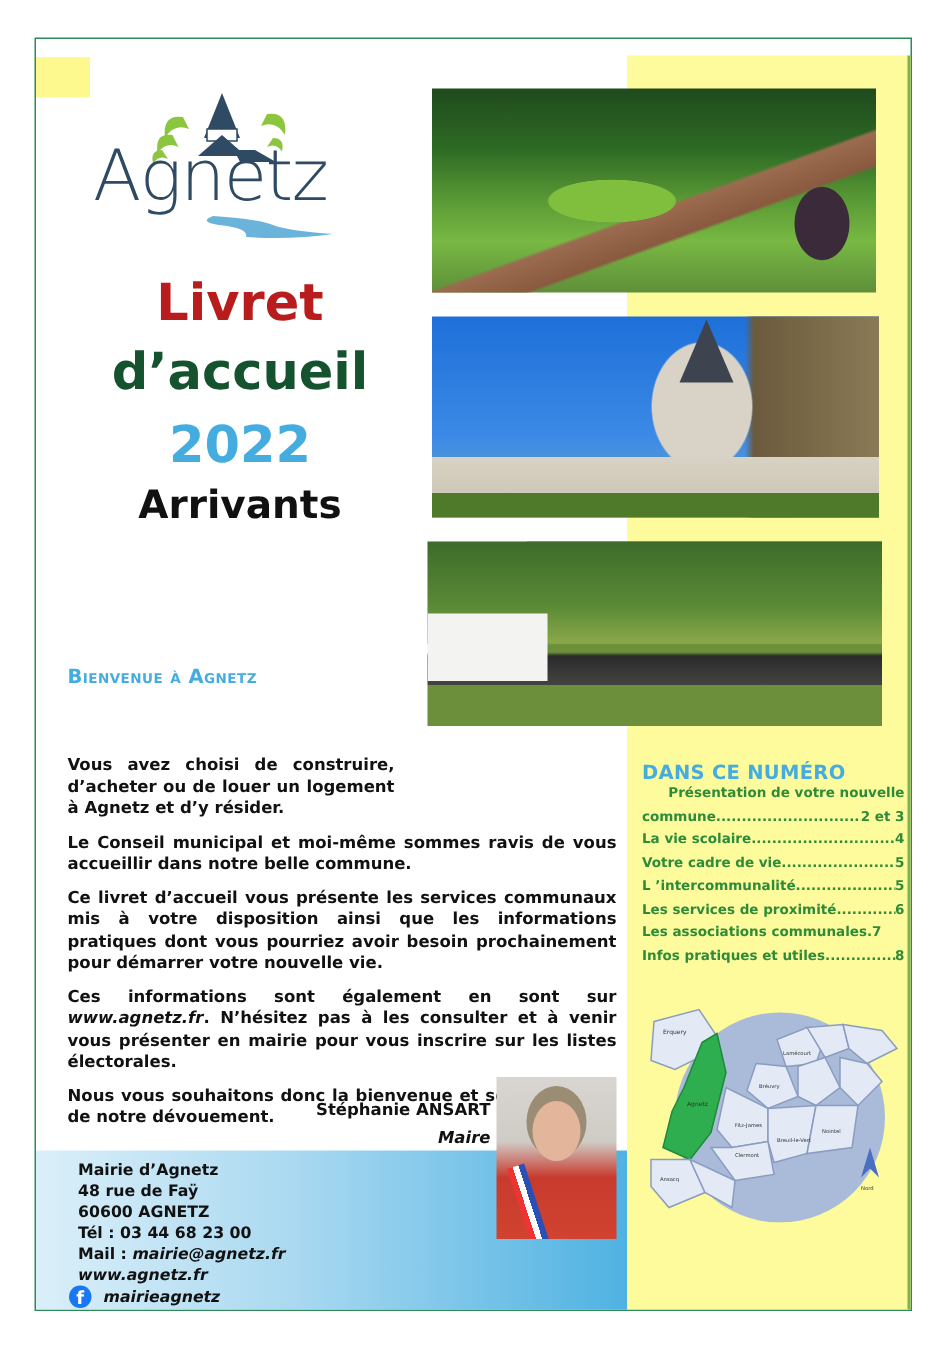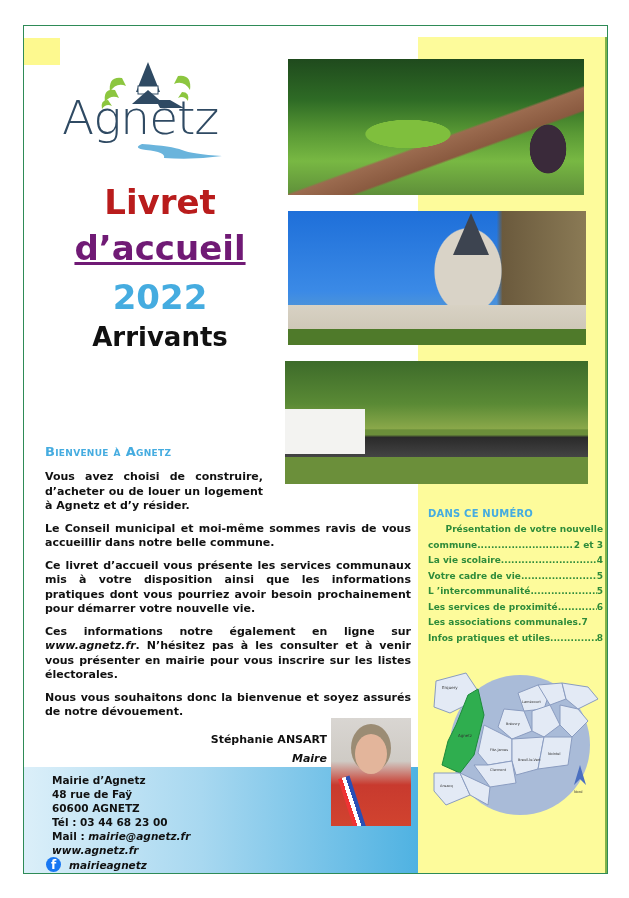--- a/index.html
+++ b/index.html
@@ -10,21 +10,21 @@
   .corner-square { position: absolute; left: 24px; top: 38px; width: 36px; height: 27px; background: #fdf98f; }
   .yellow-panel { position: absolute; left: 418px; top: 37px; width: 189px; height: 836px; background: #fdfb9b; border-right: 2px solid #7fb24a; }
 
   
   .logo { position: absolute; left: 60px; top: 60px; width: 185px; height: 100px; }
   .logo-word { position: absolute; left: 2px; top: 30px; font-family: "DejaVu Sans", sans-serif; font-size: 47px; font-weight: 300; color: #2f4a63; letter-spacing: -1px; }
 
   
   .title-block { position: absolute; left: 40px; top: 180px; width: 240px; text-align: center; font-family: "DejaVu Sans", sans-serif; font-weight: bold; }
   .t1 { font-size: 34px; line-height: 44px; color: #b91c1c; }
-  .t2 { font-size: 34px; line-height: 48px; color: #701a75; text-decoration: underline; }
+  .t2 { font-size: 34px; line-height: 48px; color: #14532d; }
   .t3 { font-size: 34px; line-height: 50px; color: #45ace0; }
   .t4 { font-size: 23px; line-height: 30px; color: #111; margin-top: 2px; }
   .t5 { font-size: 26px; line-height: 30px; color: #111; }
 
   
   .photo { position: absolute; overflow: hidden; }
   .photo1 { left: 288px; top: 59px; width: 296px; height: 136px;
     background:
       radial-gradient(ellipse 30px 40px at 260px 90px, #3a2a3a 60%, transparent 62%),
       radial-gradient(ellipse 60px 20px at 120px 75px, #7fbf3d 70%, transparent 72%),
@@ -42,40 +42,40 @@
       linear-gradient(180deg, transparent 78%, #6b8f3a 78%),
       linear-gradient(180deg, transparent 60%, #2a2a2a 62%, #444 78%, transparent 78%),
       linear-gradient(180deg, #3d6b2a 0%, #5a8a35 35%, #8aa84a 55%, transparent 56%),
       linear-gradient(90deg, #f4f4f2 0%, #f4f4f2 22%, #6b8f3a 22%); }
   .photo3 .tents { position: absolute; left: 0; top: 48px; width: 80px; height: 45px; background: #f3f3f1; }
 
   
   .welcome-heading { position: absolute; left: 45px; top: 444px; font-family: "DejaVu Sans", sans-serif; font-size: 13px; font-weight: bold; color: #45ace0; font-variant: small-caps; letter-spacing: 0.3px; }
   .welcome-text { position: absolute; left: 45px; top: 470px; width: 366px; font-family: "DejaVu Sans", sans-serif; font-size: 11px; line-height: 14.5px; color: #111; font-weight: bold; text-align: justify; }
   .welcome-text p { margin-bottom: 8px; }
-  .welcome-text p.narrow { width: 218px; }
+  .welcome-text p.narrow { width: 218px; margin-top: 33px; }
   .welcome-text em { font-style: italic; }
 
   
   .signer-name { position: absolute; left: 190px; top: 733px; width: 137px; text-align: right; font-size: 11px; font-weight: bold; color: #111; }
   .signer-role { position: absolute; left: 190px; top: 752px; width: 137px; text-align: right; font-size: 11px; font-weight: bold; font-style: italic; color: #111; }
   .portrait { position: absolute; left: 331px; top: 718px; width: 80px; height: 108px; overflow: hidden;
     background: linear-gradient(180deg, #d9d6d2 0%, #cfcbc5 40%, #c83a2e 62%, #d1432f 100%); }
   .portrait .face { position: absolute; left: 24px; top: 16px; width: 32px; height: 40px; border-radius: 50%; background: #e3b59b; box-shadow: 0 -6px 0 4px #9b8c74; }
   .portrait .sash { position: absolute; left: 16px; top: 58px; width: 12px; height: 60px; background: linear-gradient(90deg, #e33 0%, #e33 33%, #fff 33%, #fff 66%, #2a4fb5 66%); transform: rotate(-18deg); }
 
   
   .footer-band { position: absolute; left: 24px; top: 767px; width: 394px; height: 106px; background: linear-gradient(90deg, #dbeff9 0%, #a8d8f0 45%, #4fb2e2 100%); }
   .contact { position: absolute; left: 52px; top: 773px; font-family: "DejaVu Sans", sans-serif; font-size: 10.5px; line-height: 14px; font-weight: bold; color: #111; }
   .contact .it { font-style: italic; }
   .fb-row { display: flex; align-items: center; gap: 8px; margin-left: -6px; }
   .fb-icon { width: 15px; height: 15px; border-radius: 50%; background: #1877f2; color: #fff; font-size: 12px; font-weight: bold; display: flex; align-items: flex-end; justify-content: center; line-height: 14px; }
 
   
-  .toc-heading { position: absolute; left: 428px; top: 508px; font-size: 10px; font-weight: bold; color: #45ace0; letter-spacing: 0.2px; }
+  .toc-heading { position: absolute; left: 428px; top: 508px; font-size: 13px; font-weight: bold; color: #45ace0; letter-spacing: 0.2px; }
   .toc { position: absolute; left: 428px; top: 522px; width: 175px; font-size: 9px; line-height: 15.5px; color: #2e8b3a; font-weight: bold; text-align: right; }
   .toc-row { display: flex; white-space: nowrap; }
   .toc-row .lbl { flex: 0 0 auto; }
   .toc-row .dots { flex: 1 1 auto; overflow: hidden; }
   .toc-row .dots::after { content: "........................................................"; }
   .toc-row .pg { flex: 0 0 auto; }
 
   
   .map { position: absolute; left: 428px; top: 665px; width: 172px; height: 150px; }
 </style>
@@ -118,21 +118,21 @@
   </div>
 <div class="photo photo3" title="Fête communale sous les barnums">
     <div class="tents"></div>
   </div>
 
 <div class="welcome-heading">Bienvenue à Agnetz</div>
 <div class="welcome-text">
   <p class="narrow">Vous avez choisi de construire, d’acheter ou de louer un logement à Agnetz et d’y résider.</p>
   <p>Le Conseil municipal et moi-même sommes ravis de vous accueillir dans notre belle commune.</p>
   <p>Ce livret d’accueil vous présente les services communaux mis à votre disposition ainsi que les informations pratiques dont vous pourriez avoir besoin prochainement pour démarrer votre nouvelle vie.</p>
-  <p><span>Ces informations notre également en ligne sur </span><em>www.agnetz.fr</em><span>. N’hésitez pas à les consulter et à venir vous présenter en mairie pour vous inscrire sur les listes électorales.</span></p>
+  <p><span>Ces informations sont également en sont sur </span><em>www.agnetz.fr</em><span>. N’hésitez pas à les consulter et à venir vous présenter en mairie pour vous inscrire sur les listes électorales.</span></p>
   <p>Nous vous souhaitons donc la bienvenue et soyez assurés de notre dévouement.</p>
 </div>
 
 <div class="signer-name">Stéphanie ANSART</div>
 <div class="signer-role">Maire</div>
 
 <div class="footer-band"></div>
 <div class="portrait">
   <div class="face"></div>
   <div class="sash"></div>

